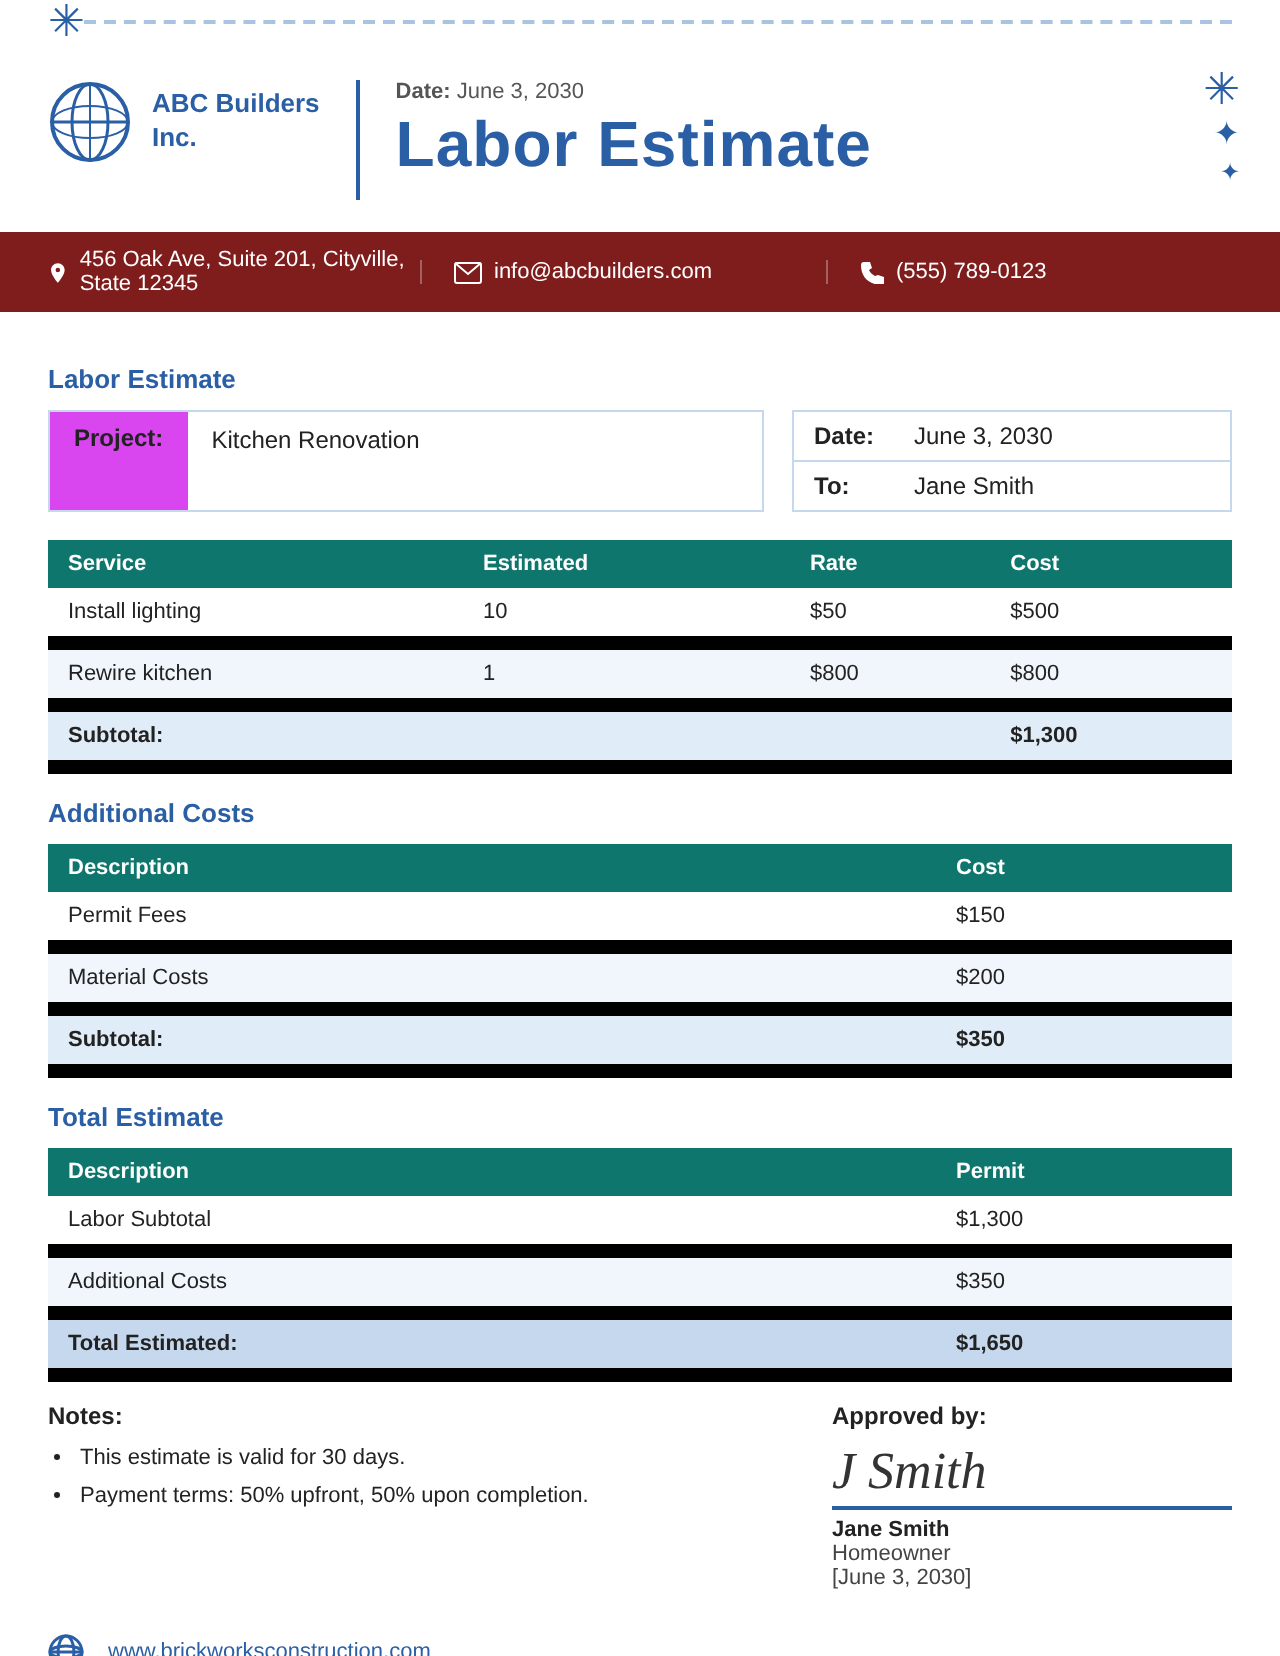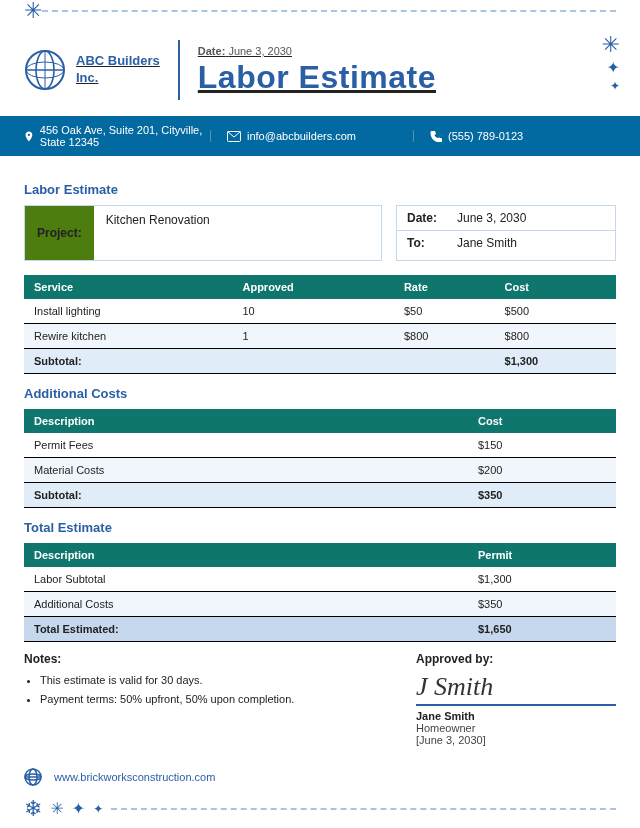--- a/index.html
+++ b/index.html
@@ -19,24 +19,23 @@
       color: #2a5fa5;
       font-size: 22px;
       line-height: 1;
     }
     .deco-sm { font-size: 16px; }
     .deco-xs { font-size: 12px; }
 
     
     .header {
       display: flex;
-      align-items: center;
+      align-items: flex-start;
       padding: 18px 24px 12px 24px;
       position: relative;
-      text-decoration: underline;
     }
     .header-left {
       display: flex;
       align-items: center;
       gap: 10px;
       flex: 0 0 auto;
     }
     .logo-globe {
       width: 42px;
       height: 42px;
@@ -85,21 +84,21 @@
       padding: 0 24px;
       margin-bottom: 0;
     }
     .deco-line {
       flex: 1;
       border-top: 2px dashed #a8c4e0;
     }
 
     
     .info-bar {
-      background: #0369a1;
+      background: #7f1d1d;
       color: #fff;
       display: flex;
       align-items: center;
       padding: 8px 24px;
       gap: 0;
       margin-top: 4px;
     }
     .info-bar-item {
       display: flex;
       align-items: center;
@@ -130,22 +129,22 @@
       display: flex;
       gap: 14px;
       margin-bottom: 14px;
     }
     .project-box {
       border: 1px solid #c5d8ed;
       display: flex;
       flex: 1;
     }
     .project-box-label {
-      background: #4d7c0f;
-      padding: 20px 12px;
+      background: #d946ef;
+      padding: 6px 12px;
       font-weight: bold;
       font-size: 12px;
       color: #222;
       white-space: nowrap;
     }
     .project-box-value {
       padding: 7px 12px;
       font-size: 12px;
       flex: 1;
     }
@@ -187,21 +186,21 @@
       background: #0f766e;
       color: #fff;
       padding: 6px 10px;
       text-align: left;
       font-size: 11px;
       font-weight: bold;
     }
     td {
       padding: 6px 10px;
       font-size: 11px;
-      border-bottom: 1px solid #000000;
+      border-bottom: 7px solid #000000;
     }
     tr:nth-child(even) td { background: #f0f6fc; }
     tr:nth-child(odd) td { background: #fff; }
     .subtotal-row td {
       font-weight: bold;
       background: #e0ecf7 !important;
     }
     .total-row td {
       font-weight: bold;
       background: #c5d8ed !important;
@@ -363,21 +362,21 @@
         <div class="date-to-value">Jane Smith</div>
       </div>
     </div>
   </div>
 
 
   <table>
     <thead>
       <tr>
         <th>Service</th>
-        <th>Approved</th>
+        <th>Estimated</th>
         <th>Rate</th>
         <th>Cost</th>
       </tr>
     </thead>
     <tbody id="category-table-body">
     <tr>
           <td>Install lighting</td>
                     <td>10</td>
                     <td>$50</td>
                     <td>$500</td>

